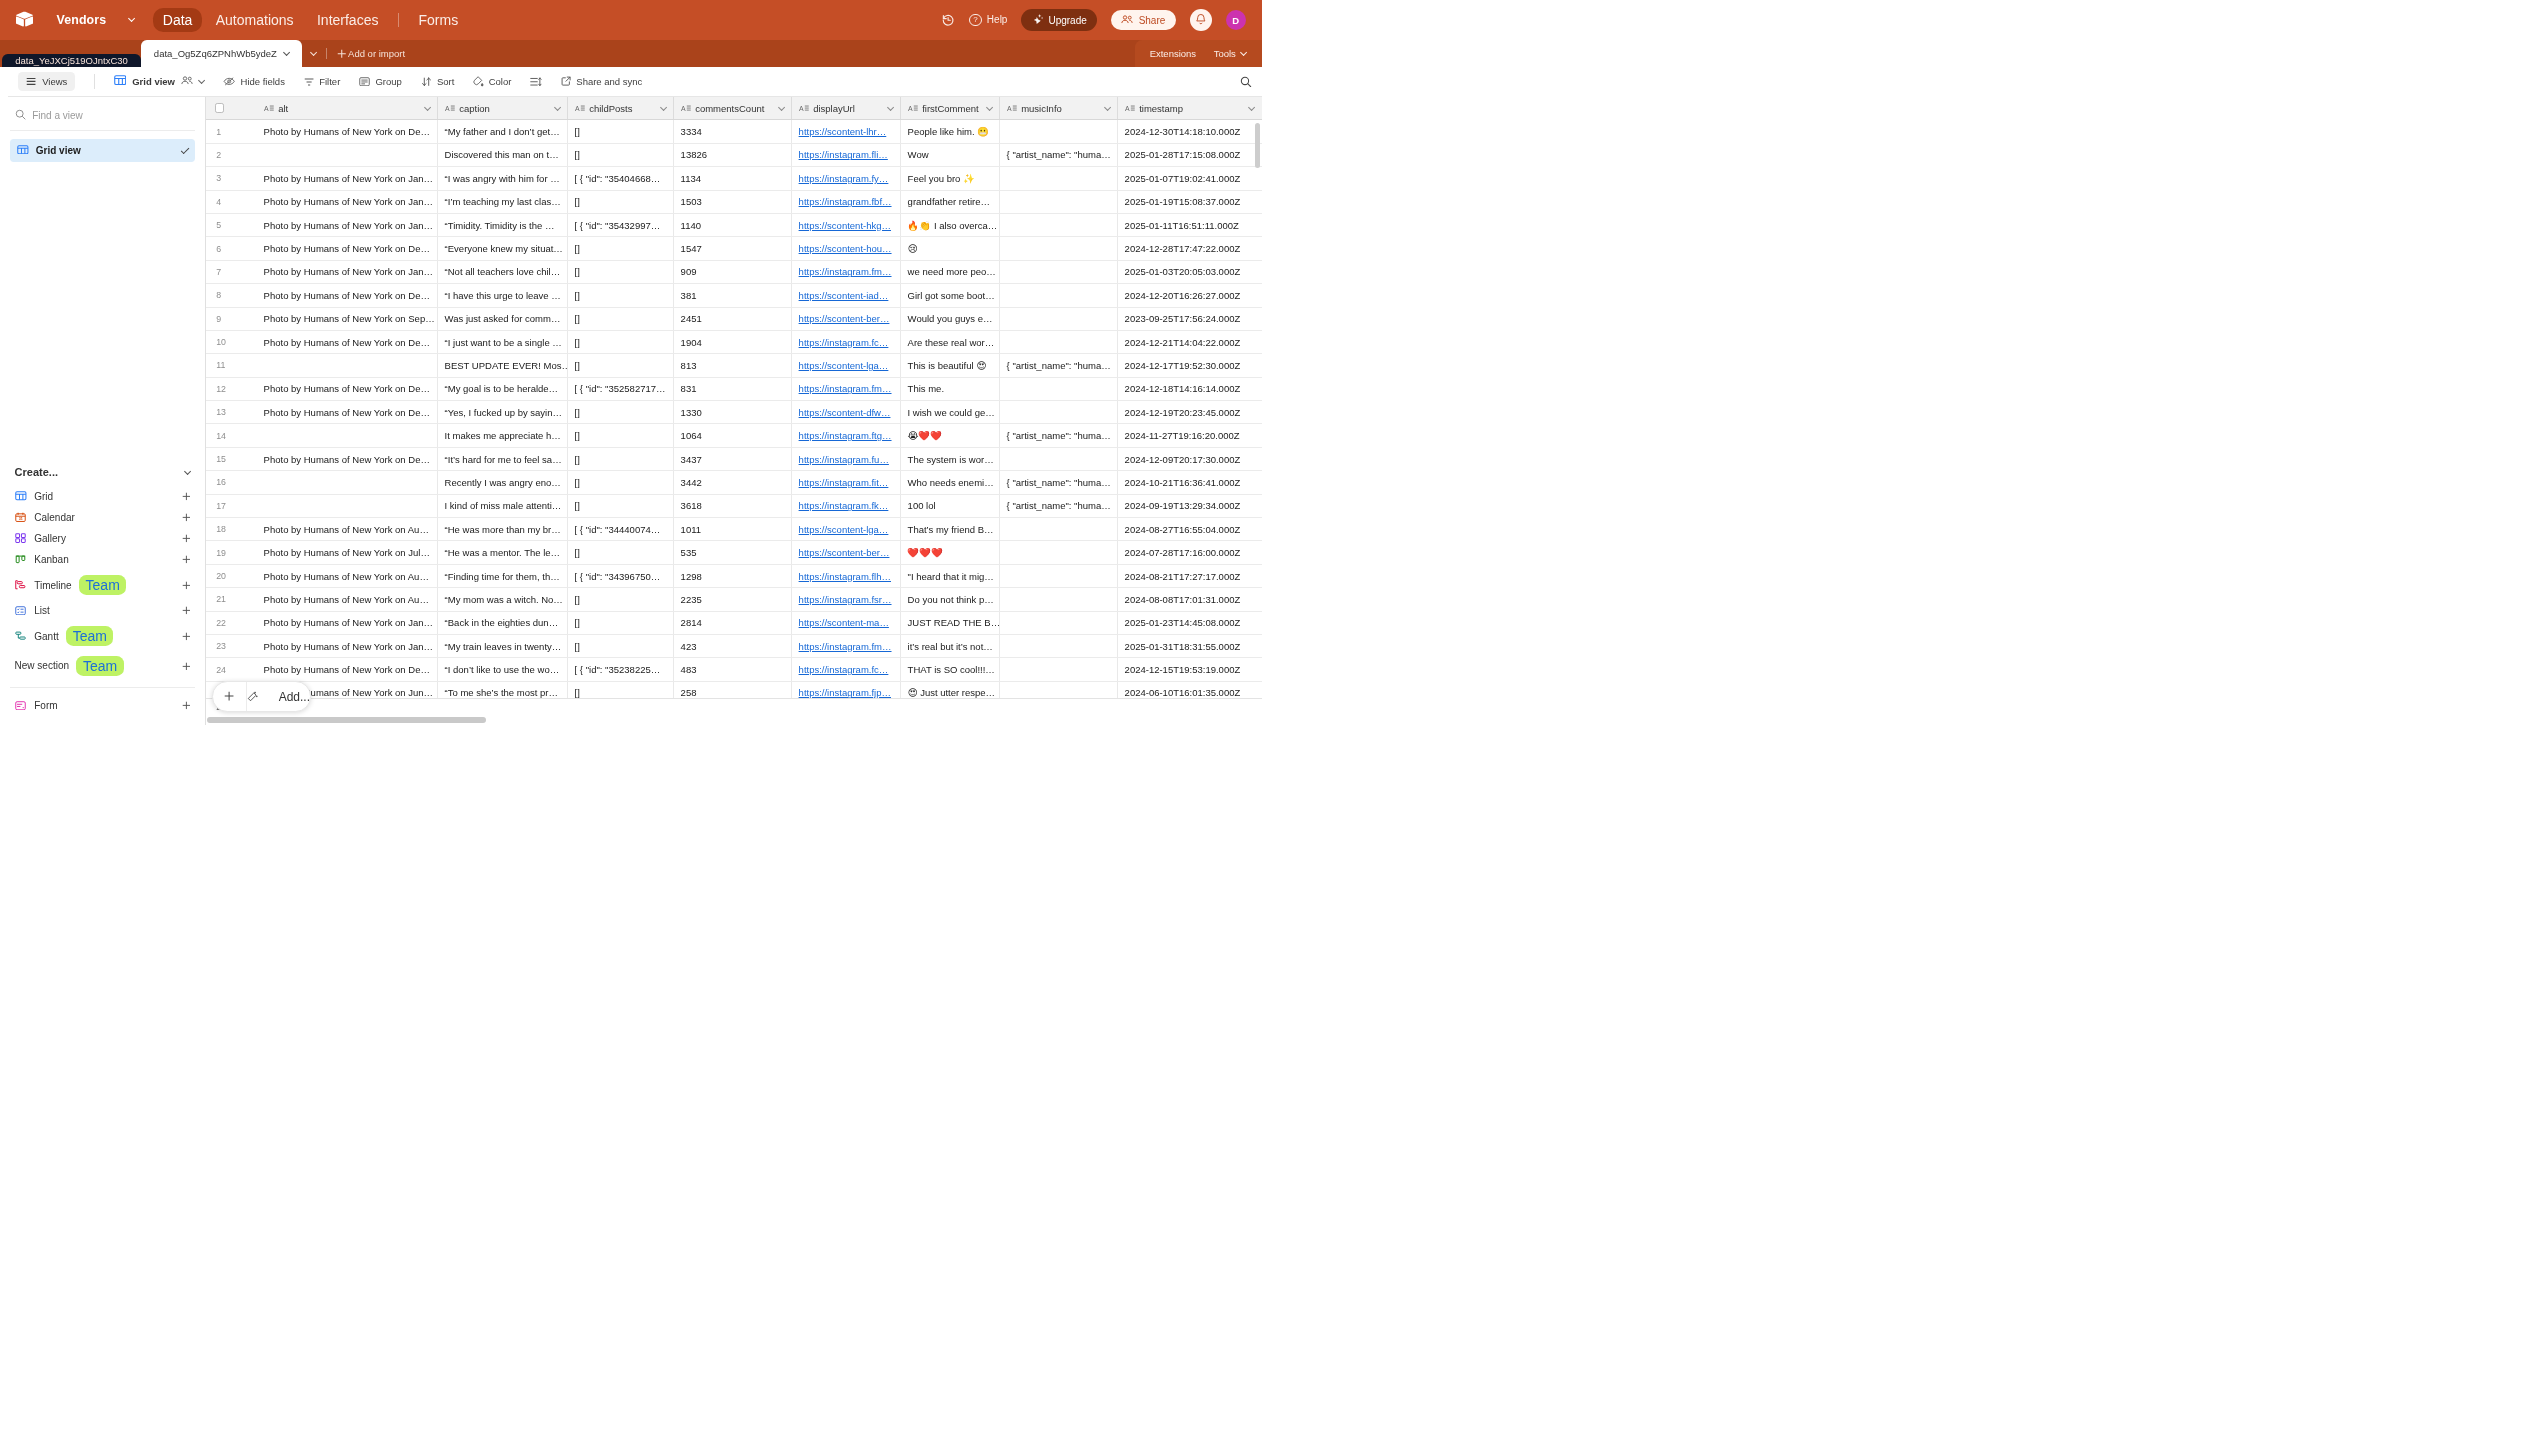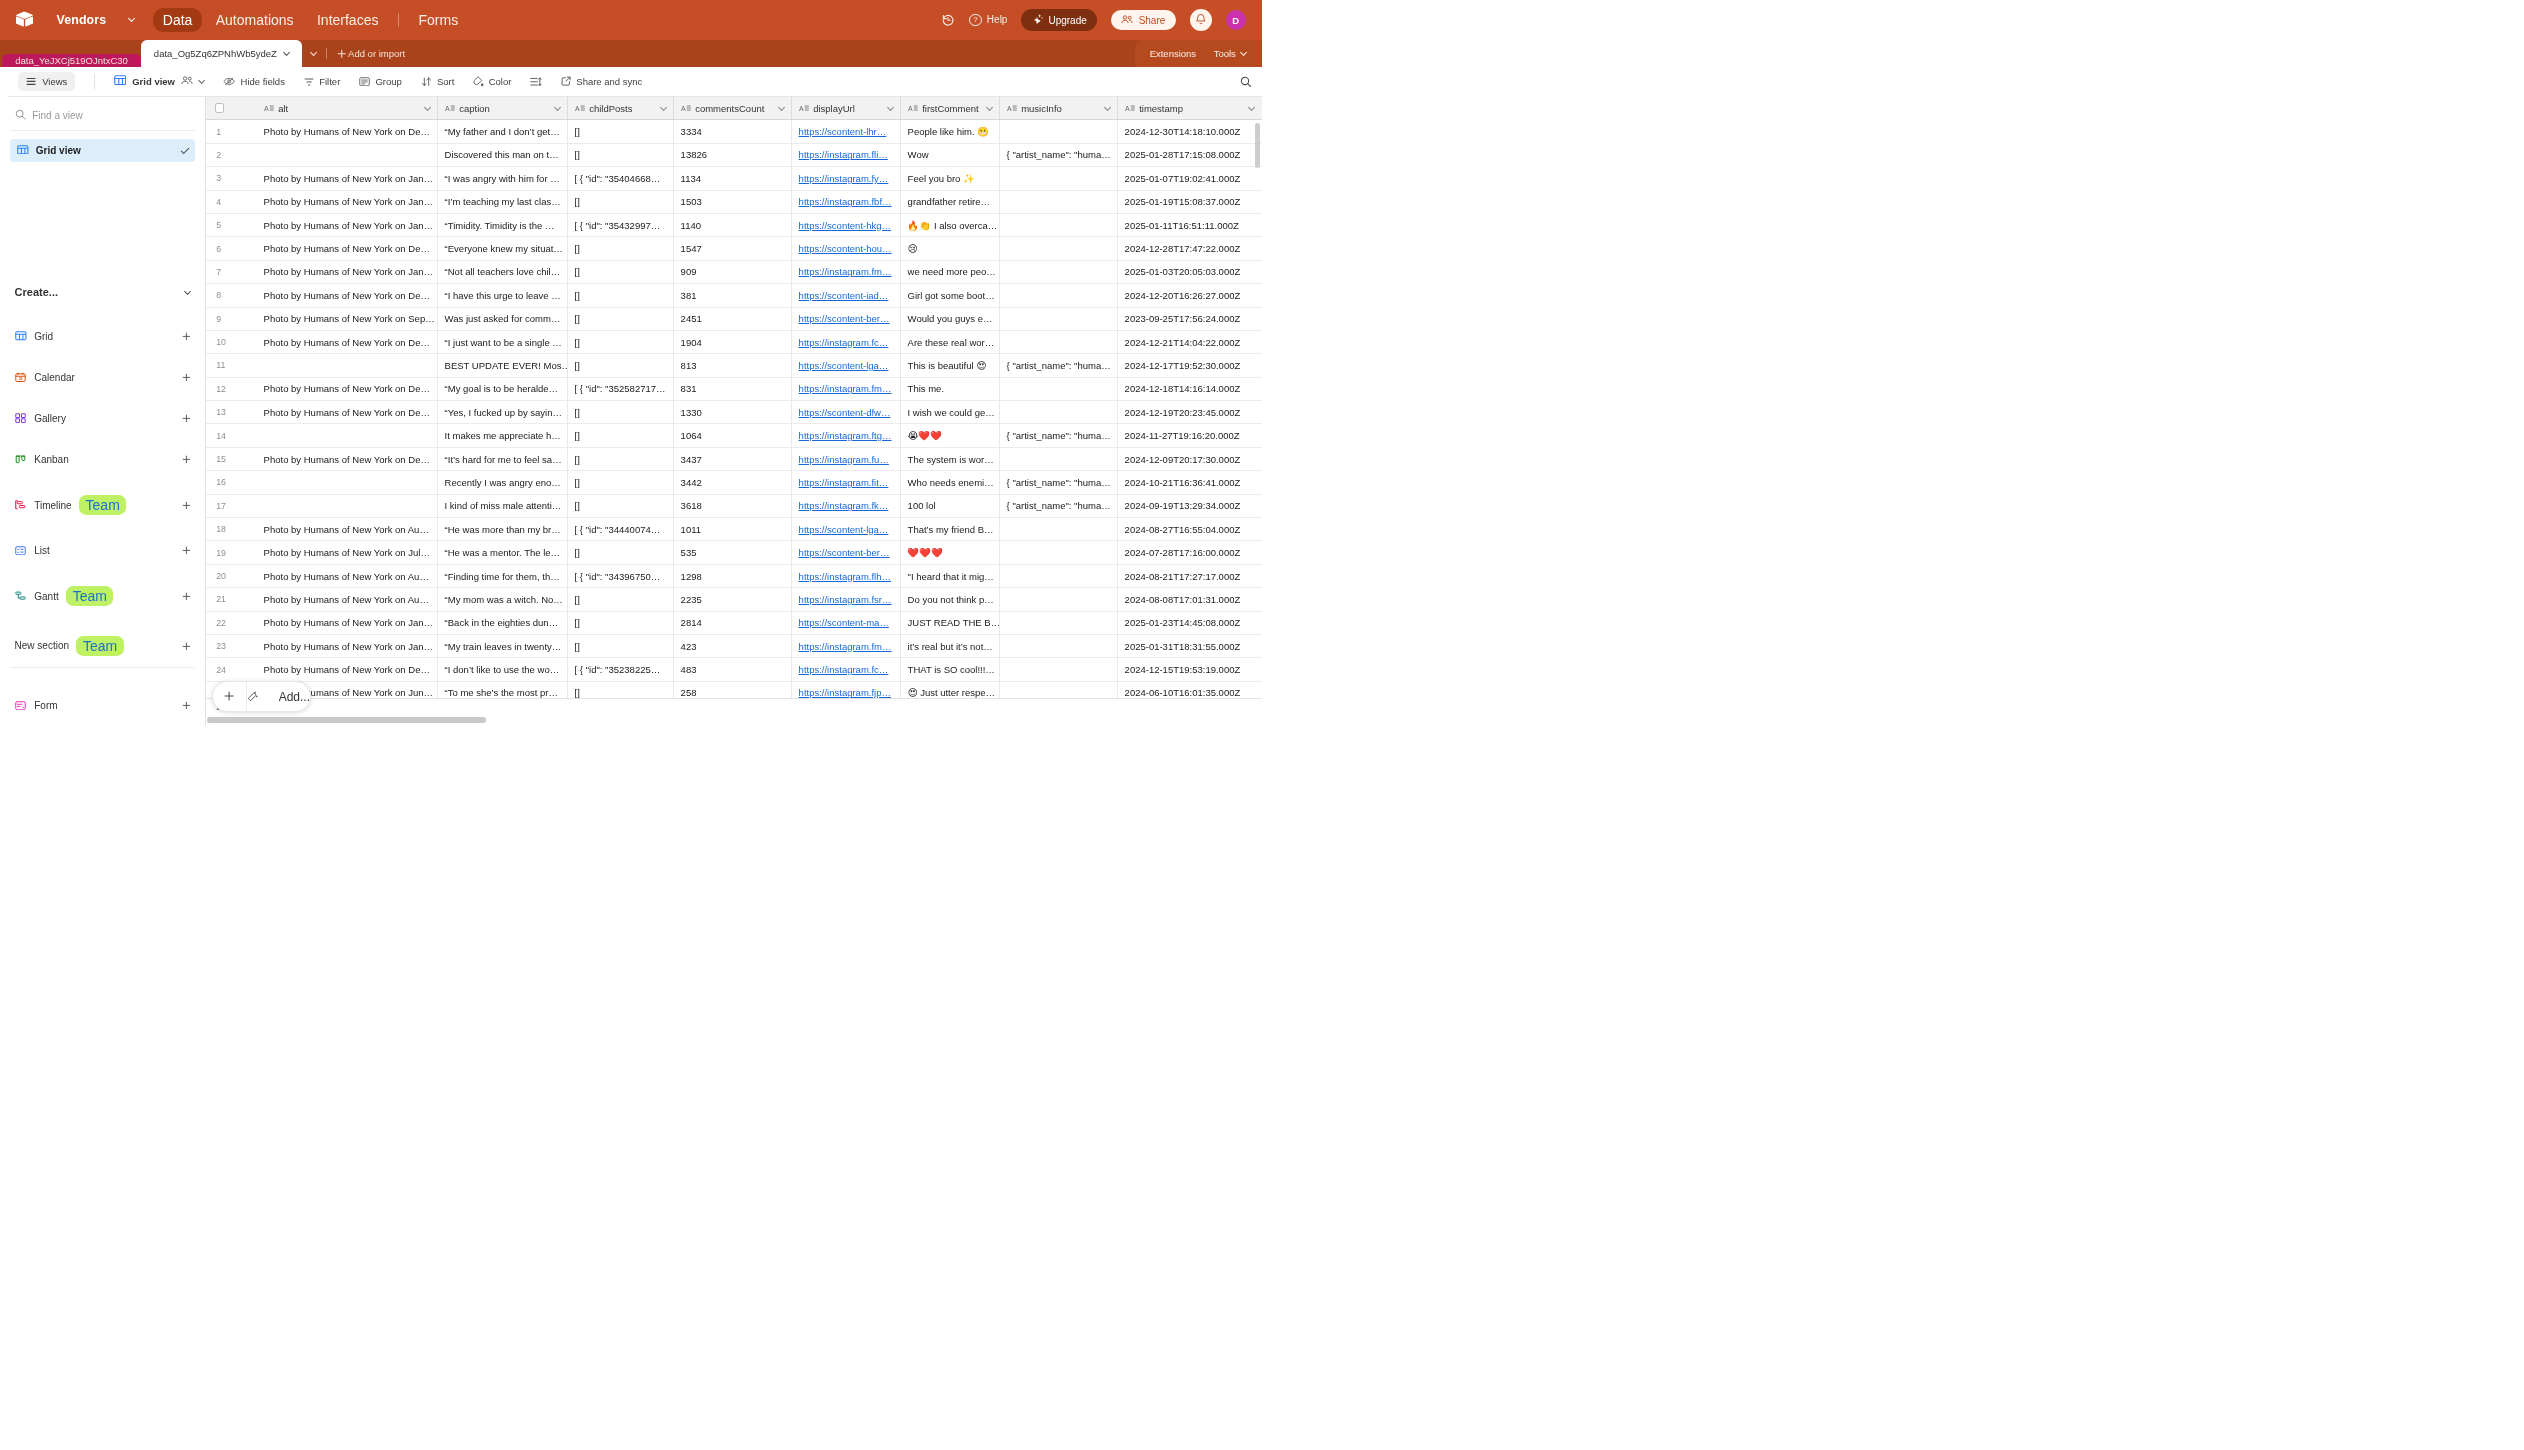--- a/index.html
+++ b/index.html
@@ -28,21 +28,21 @@
               border-radius:11px; padding:4.4px 10.2px; font-size:10px; font-weight:500; cursor:pointer; }
   .bellbtn { width:22px; height:22px; border-radius:50%; background:#FFF4EE; display:flex;
              align-items:center; justify-content:center; cursor:pointer; }
   .avatar { width:20.5px; height:20.5px; border-radius:50%; background:#CC32AF; color:#fff; font-size:9.5px;
             font-weight:700; display:flex; align-items:center; justify-content:center; cursor:pointer; }
 
   
   .tabstrip { position:absolute; left:0; top:40px; right:0; height:27px; background:#AA431B;
               display:flex; align-items:stretch; }
   .table-tab { display:flex; align-items:center; gap:6.6px; font-size:9.5px; padding:0 13px; cursor:pointer; }
-  .table-tab.inactive { background:#be185d; color:#F6E2D8; border-radius:5.8px 5.8px 0 0; margin-left:2.2px;margin-top:14px; }
+  .table-tab.inactive { background:#0f172a; color:#F6E2D8; border-radius:5.8px 5.8px 0 0; margin-left:2.2px;margin-top:14px; }
   .table-tab.active { background:#fff; color:#333; border-radius:5.8px 5.8px 0 0; font-weight:500; }
   .strip-chev { display:flex; align-items:center; color:#F6E2D8; padding:0 9.5px; cursor:pointer; }
   .strip-div { width:0.7px; height:11.7px; background:rgba(255,255,255,.35); align-self:center; }
   .add-import { display:flex; align-items:center; gap:2px; color:#F6E2D8; font-size:9.5px; padding:0 10.2px; cursor:pointer; }
   .strip-right { margin-left:auto; background:#B54A1F; border-radius:7.3px 0 0 0; display:flex;
                  align-items:center; gap:17.5px; padding:0 16px 0 14.6px; color:#FBEDE7; font-size:9.5px; }
   .strip-right .item { display:flex; align-items:center; gap:5.1px; cursor:pointer; }
 
   
   .toolbar { position:absolute; left:8px; top:67px; right:0; height:30px; background:#fff;
@@ -65,21 +65,21 @@
                     font-family:inherit; }
   .findview input::placeholder { color:#9A9A9A; }
   .view-item { margin-top:7.3px; display:flex; align-items:center; gap:6.6px; background:#DCEDFB;
                border-radius:3.7px; padding:5.8px 7.3px; font-size:10px; font-weight:600; color:#1D1D1D; cursor:pointer; }
   .view-item .ck { margin-left:auto; width:4.4px; height:8px; border-right:1.3px solid #444;
                    border-bottom:1.3px solid #444; transform:rotate(45deg); }
   .create-head { margin-top:auto; display:flex; align-items:center; padding:4.4px 4.4px 7.3px;
                  font-size:11px; font-weight:700; color:#333; }
   .create-head .chev { margin-left:auto; color:#555; }
   .citem { display:flex; align-items:center; gap:7.3px; padding:5.1px 4.4px; font-size:10px; color:#333;
-           border-radius:2.9px; cursor:pointer;margin-top:20px; }
+           border-radius:2.9px; cursor:pointer; }
   .citem .cicon { width:12.4px; display:flex; justify-content:center; }
   .badge { background:#bef264; color:#1D6FD8; font-size:14px; font-weight:400; padding:1.8px 6.6px;
            border-radius:7.3px; }
   .citem .plusw { margin-left:auto; display:flex; }
   .side-div { border-top:0.7px solid #ECECEC; margin:6.6px 0; }
 
   
   .tablewrap { position:absolute; left:206px; top:97px; right:0; bottom:0; overflow:hidden; background:#fff; }
   .hrow { display:flex; height:23.4px; background:#F2F2F2; border-bottom:0.7px solid #D8D8D8; }
   .hcell { display:flex; align-items:center; gap:4.4px; padding:0 6.6px; font-size:9.5px; color:#333;

